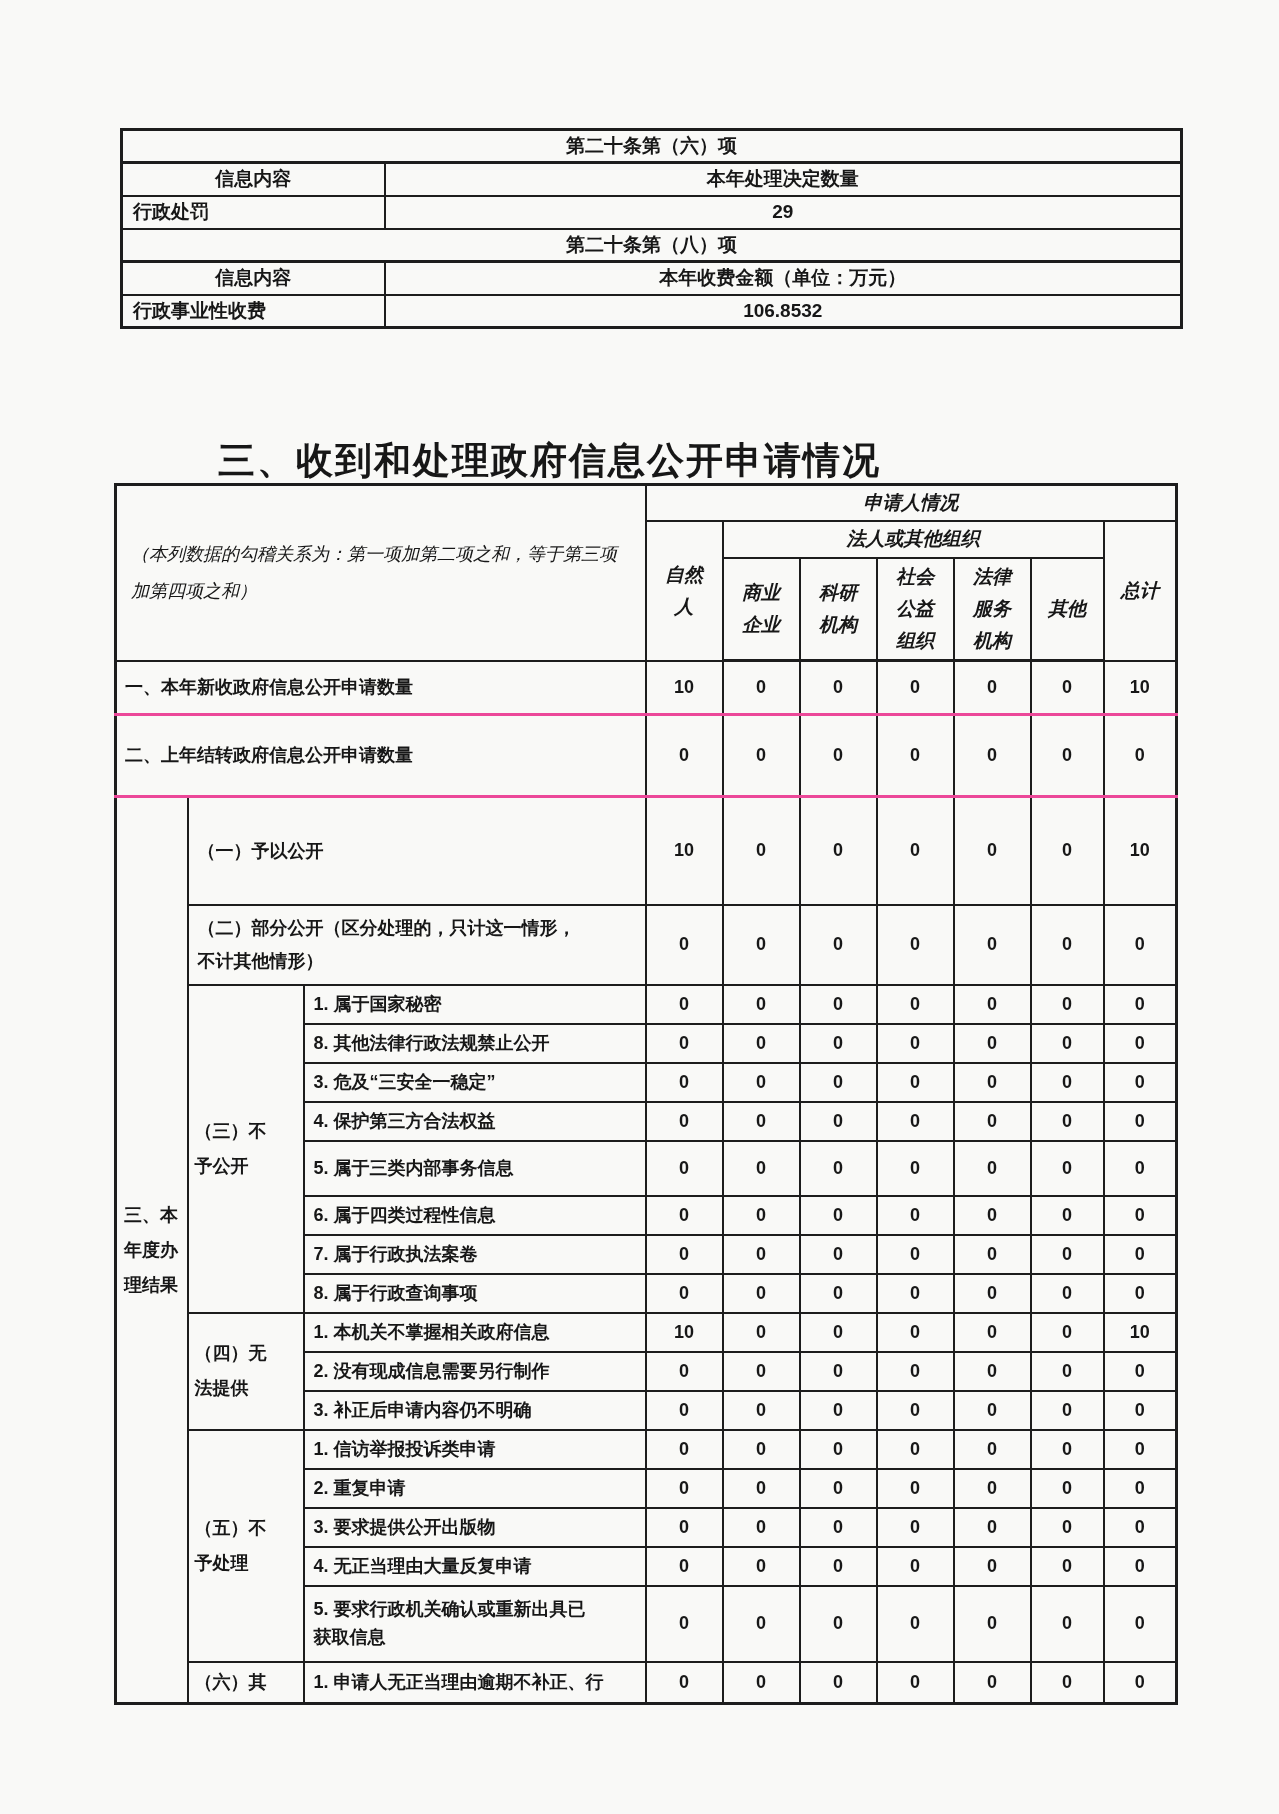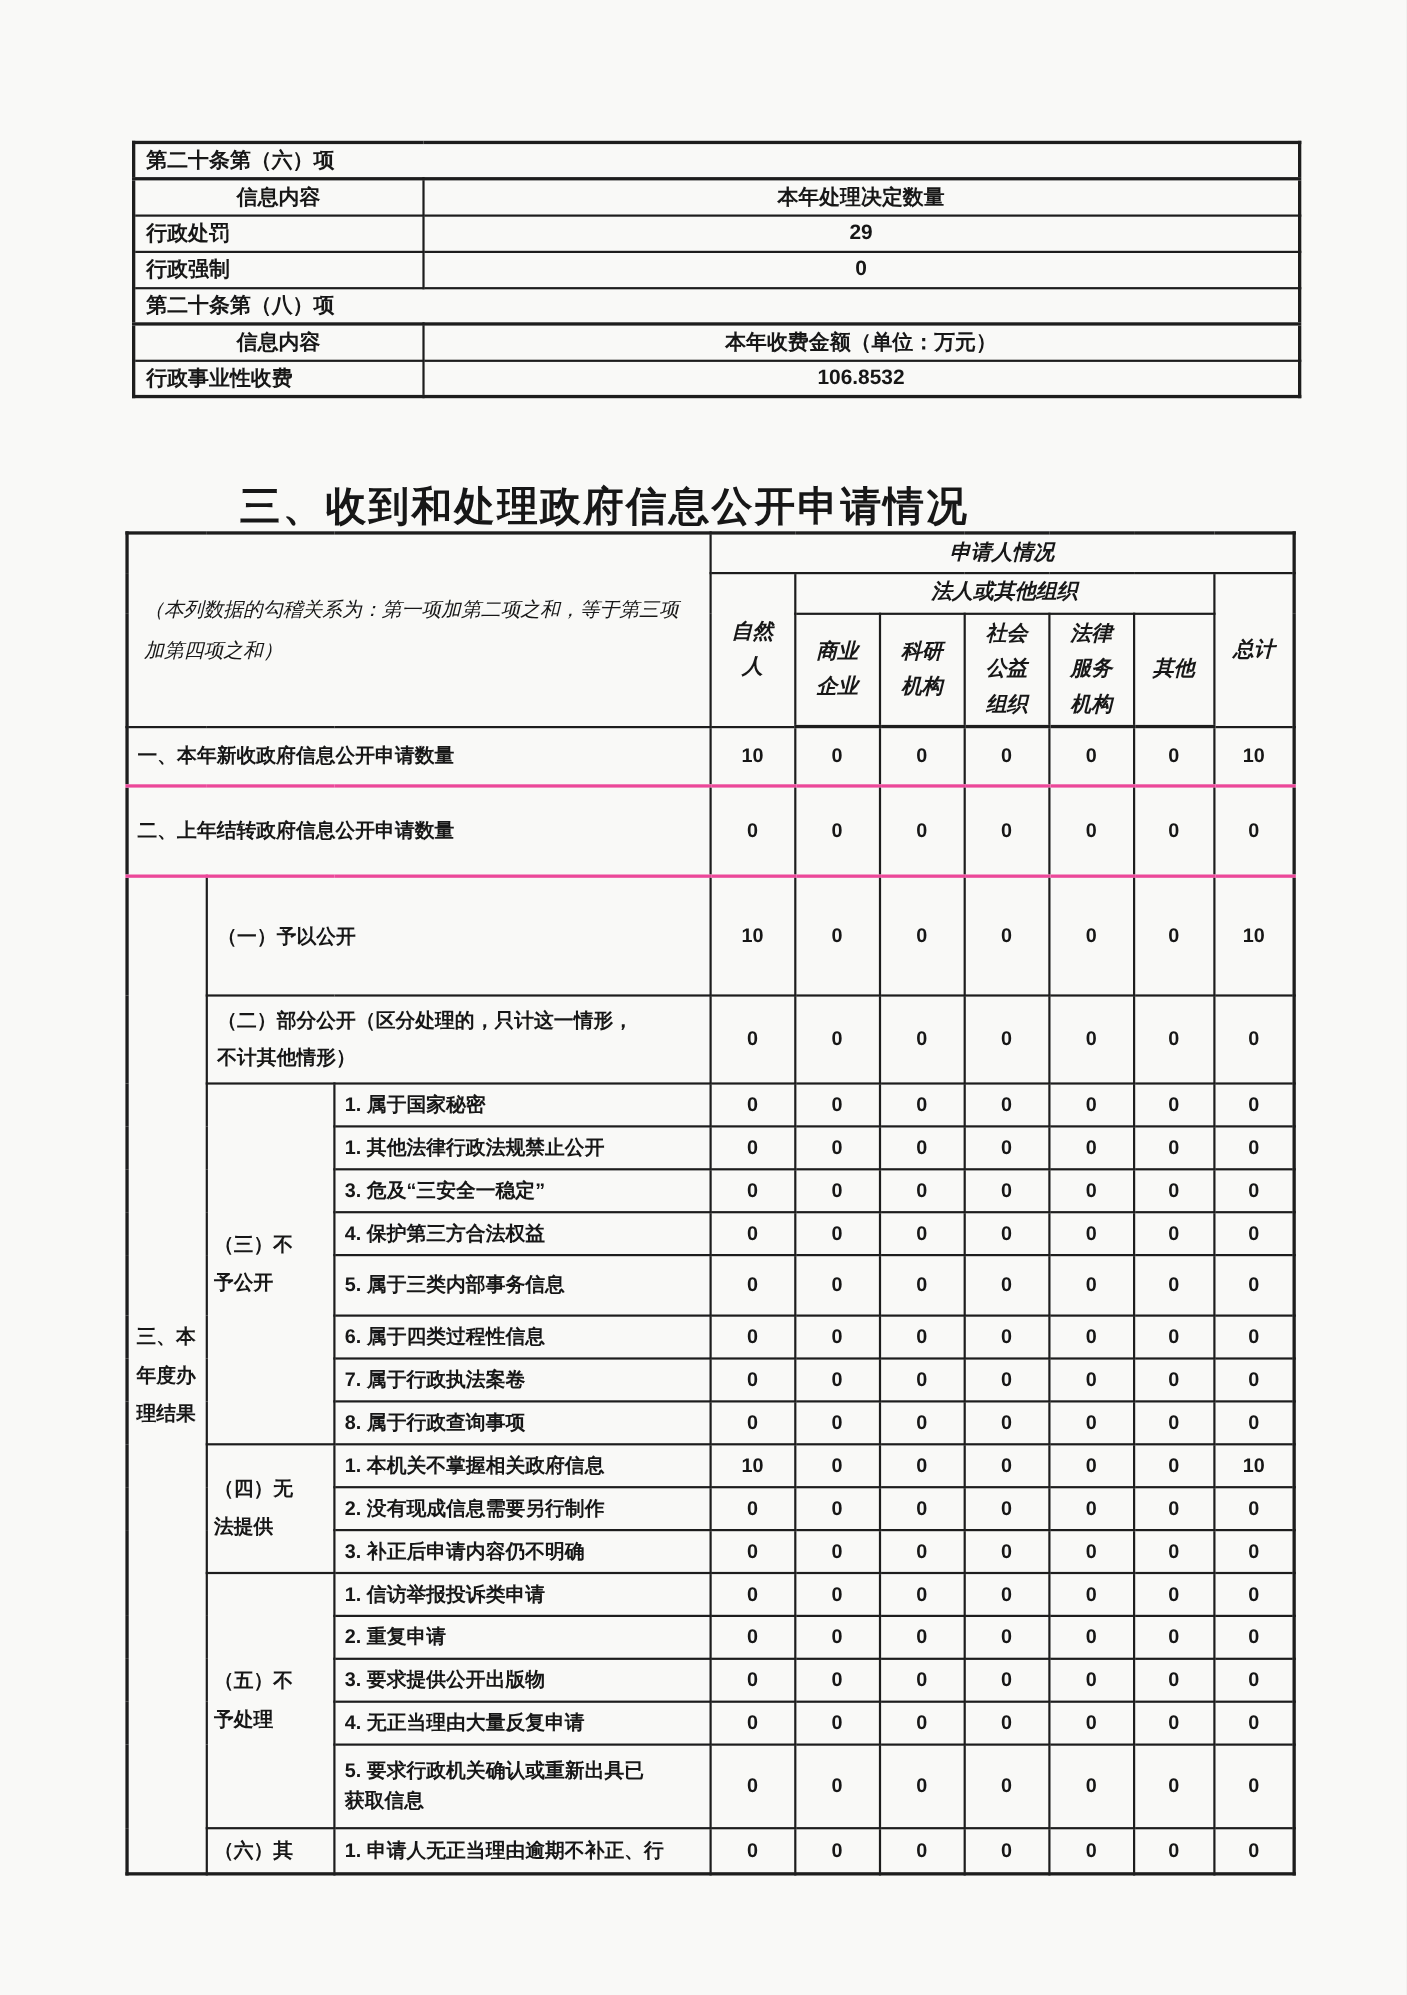--- a/index.html
+++ b/index.html
@@ -24,21 +24,21 @@
     border: 3px solid #1d1d1d;
   }
   .t1 td {
     border: 2px solid #1d1d1d;
     height: 33px;
     font-size: 19px;
     font-weight: 700;
     padding: 2px 10px;
     vertical-align: middle;
   }
-  .t1 td.sec  { text-align: left; border-bottom-width: 3px; margin-top: 15px; }
+  .t1 td.sec  { text-align: center; border-bottom-width: 3px; margin-top: 15px; }
   .t1 td.cen  { text-align: center; }
   .t1 td.lft  { text-align: left; }
 
   
   .sec-title {
     position: absolute;
     left: 218px; top: 436px;
     margin: 0;
     font-size: 37px;
     font-weight: 700;
@@ -96,24 +96,20 @@
       <tr>
         <td colspan="2" class="sec">第二十条第（六）项</td>
       </tr>
       <tr>
         <td class="cen">信息内容</td>
         <td class="cen">本年处理决定数量</td>
       </tr>
       <tr>
         <td class="lft">行政处罚</td>
         <td class="cen">29</td>
-      </tr>
-      <tr>
-        <td class="lft">行政强制</td>
-        <td class="cen">0</td>
       </tr>
       <tr>
         <td colspan="2" class="sec">第二十条第（八）项</td>
       </tr>
       <tr>
         <td class="cen">信息内容</td>
         <td class="cen">本年收费金额（单位：万元）</td>
       </tr>
       <tr>
         <td class="lft">行政事业性收费</td>
@@ -213,21 +209,21 @@
           <td class="item-label">1. 属于国家秘密</td>
           <td class="num">0</td>
           <td class="num">0</td>
           <td class="num">0</td>
           <td class="num">0</td>
           <td class="num">0</td>
           <td class="num">0</td>
           <td class="num">0</td>
         </tr>
         <tr style="height: 39px;">
-          <td class="item-label">1. 其他法律行政法规禁止公开</td>
+          <td class="item-label">8. 其他法律行政法规禁止公开</td>
           <td class="num">0</td>
           <td class="num">0</td>
           <td class="num">0</td>
           <td class="num">0</td>
           <td class="num">0</td>
           <td class="num">0</td>
           <td class="num">0</td>
         </tr>
         <tr style="height: 39px;">
           <td class="item-label">3. 危及“三安全一稳定”</td>

